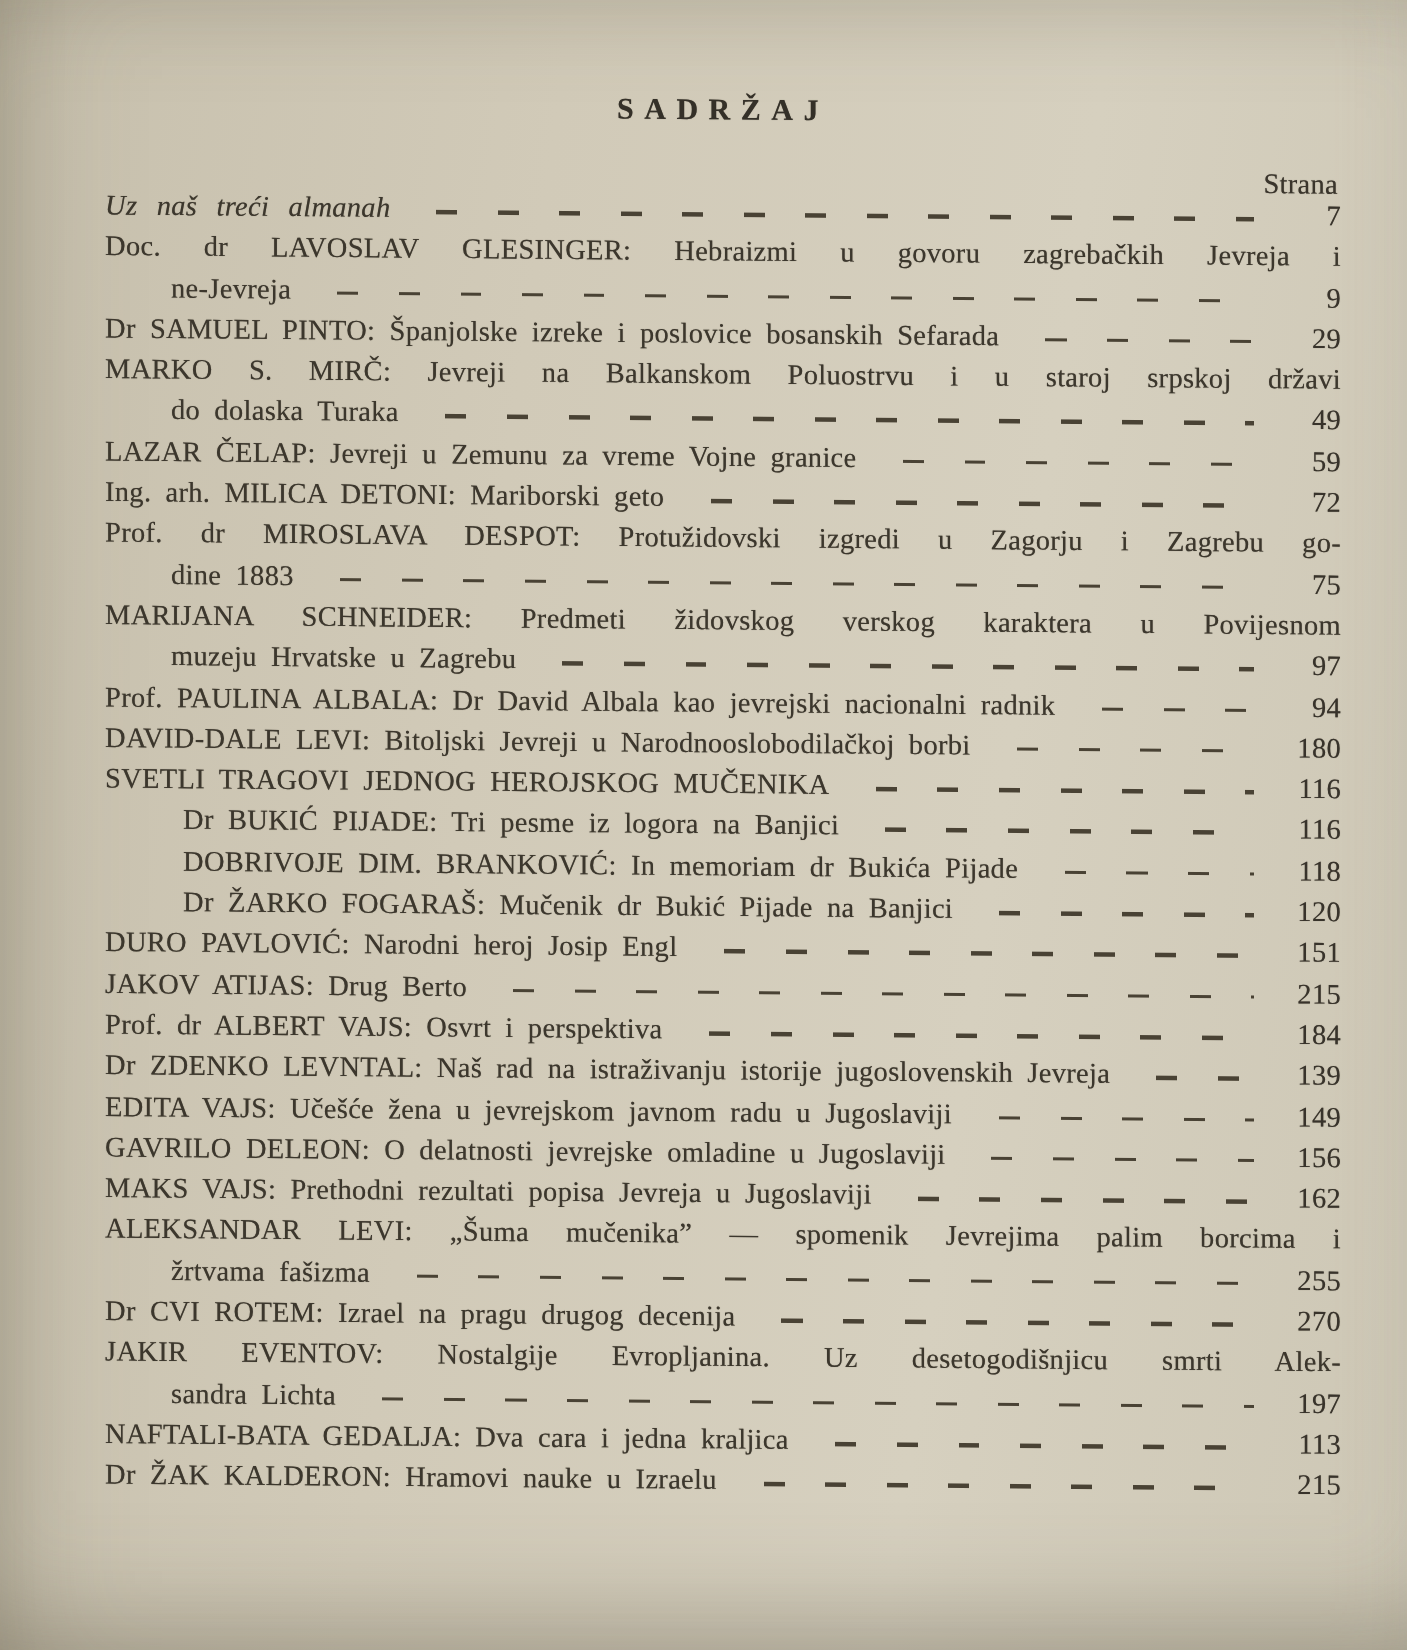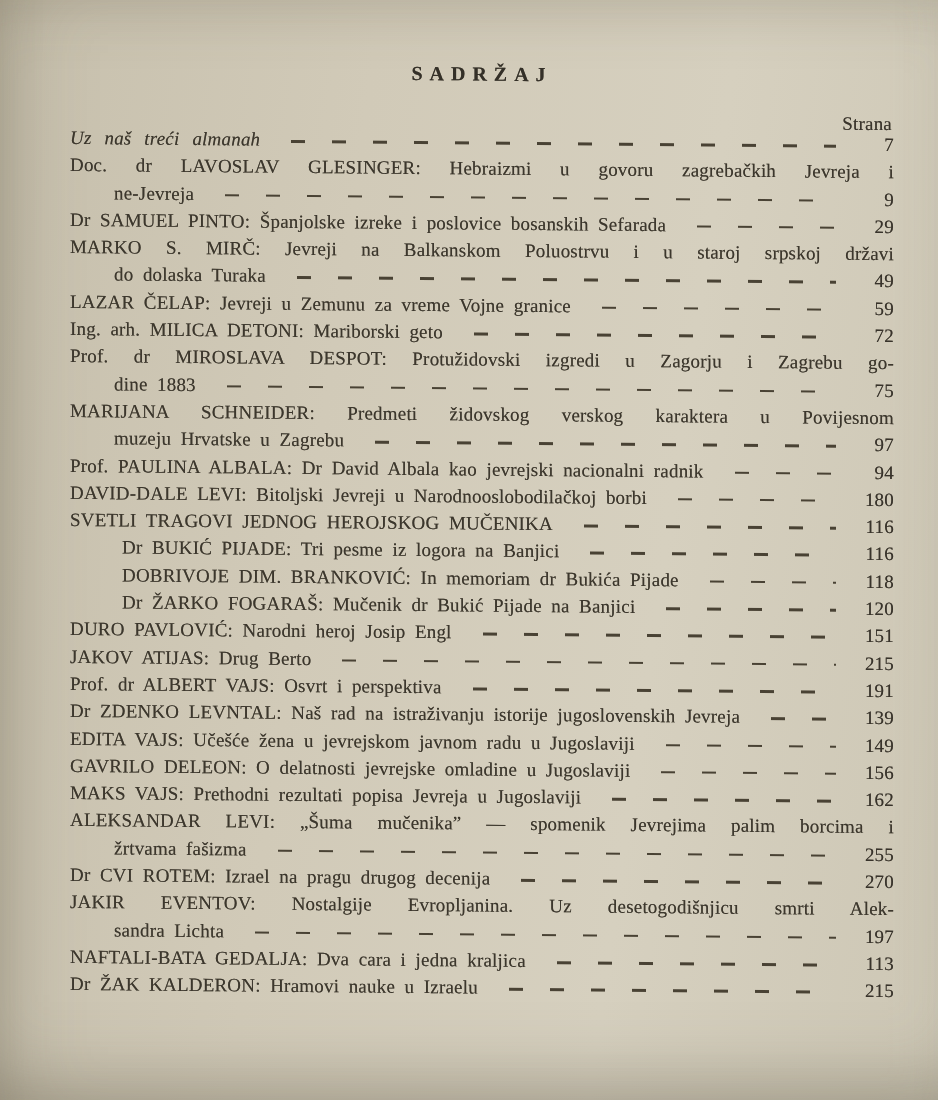--- a/index.html
+++ b/index.html
@@ -196,21 +196,21 @@
           <div class="line flex">
             <span class="t">JAKOV ATIJAS: Drug Berto</span>
             <span class="leader"></span>
             <span class="pg">215</span>
           </div>
         </div>
         <div class="entry">
           <div class="line flex">
             <span class="t">Prof. dr ALBERT VAJS: Osvrt i perspektiva</span>
             <span class="leader"></span>
-            <span class="pg">191</span>
+            <span class="pg">184</span>
           </div>
         </div>
         <div class="entry">
           <div class="line flex">
             <span class="t">Dr ZDENKO LEVNTAL: Naš rad na istraživanju istorije jugoslovenskih Jevreja</span>
             <span class="leader"></span>
             <span class="pg">139</span>
           </div>
         </div>
         <div class="entry">

